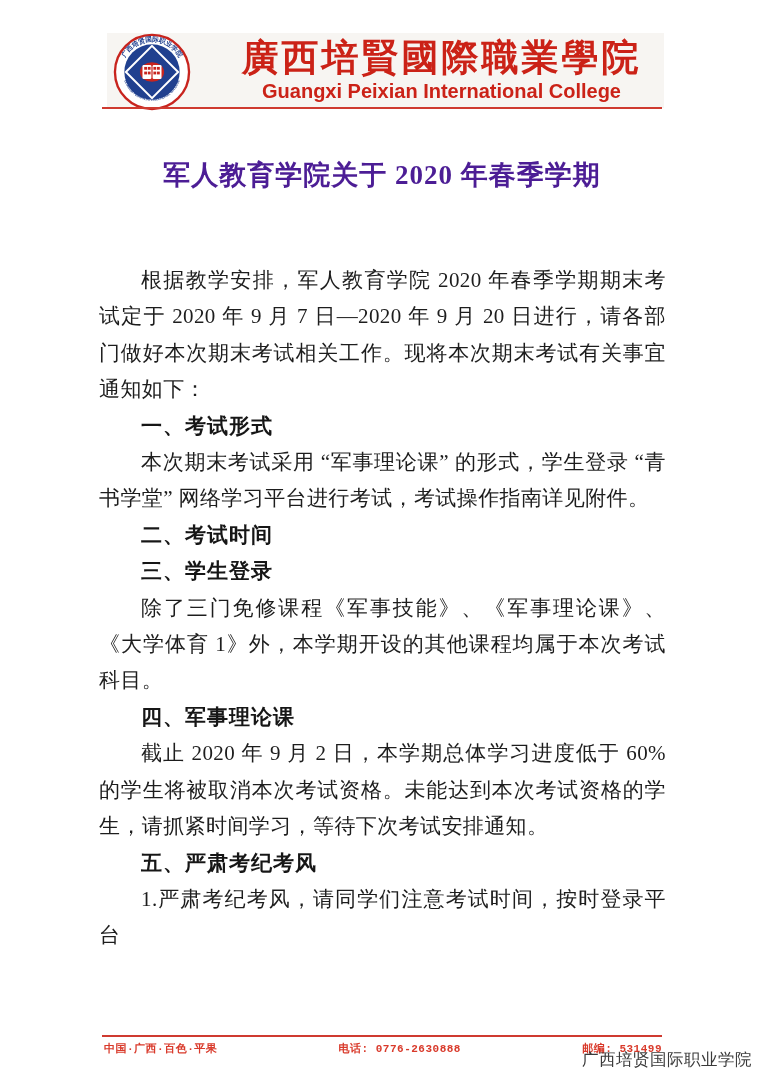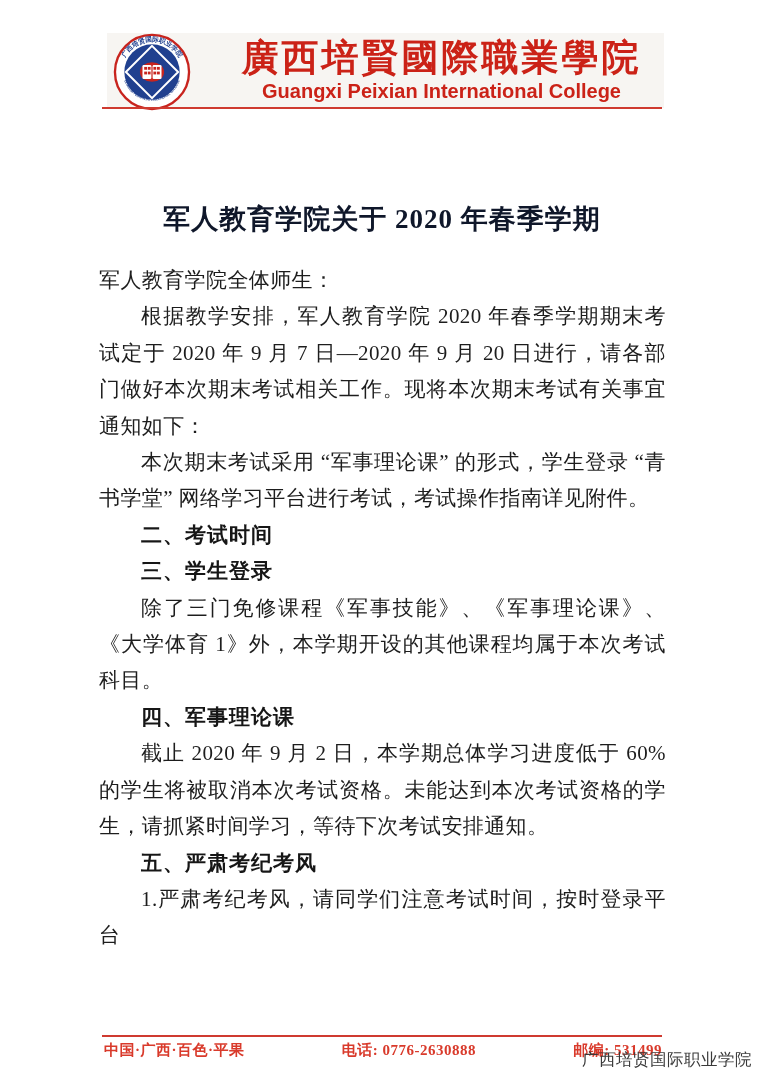--- a/index.html
+++ b/index.html
@@ -11,37 +11,37 @@
   .logo{position:absolute;left:6px;top:0px;width:78px;height:78px;}
   .college-text{position:absolute;left:112px;top:4px;width:445px;text-align:center;}
   .college-cn{font-family:"Liberation Serif","DejaVu Serif",serif;font-weight:bold;
               font-size:37px;line-height:42px;color:#cb2217;letter-spacing:3px;white-space:nowrap;}
   .college-en{font-family:"Liberation Sans","DejaVu Sans",sans-serif;font-weight:bold;
               font-size:20px;line-height:24px;color:#cb2217;white-space:nowrap;}
   .header-rule{position:absolute;left:102px;top:107px;width:560px;height:2px;background:#cf3a30;}
 
   
   .doc-title{position:absolute;left:99px;top:156px;width:566px;text-align:center;
-             font-weight:bold;font-size:27px;line-height:38px;color:#0f172a;letter-spacing:1px;margin-top:44px;}
+             font-weight:bold;font-size:27px;line-height:38px;color:#4c1d95;letter-spacing:1px;}
 
   
   .doc-body{position:absolute;left:99px;top:262px;width:567px;font-size:21px;line-height:36.4px;
             color:#1d1d1d;text-align:justify;letter-spacing:0.4px;}
   .doc-body p{margin:0;}
   .greeting{text-indent:0;}
   .para{text-indent:2em;}
   .sec-heading{font-family:"Liberation Sans","DejaVu Sans",sans-serif;font-weight:bold;
                text-indent:2em;letter-spacing:1px;color:#161616;}
 
   
   .footer-rule{position:absolute;left:102px;top:1035px;width:560px;height:2px;background:#cf3a30;}
   .footer-row{position:absolute;left:104px;top:1041px;width:558px;display:flex;
               justify-content:space-between;align-items:center;
-              font-family:Liberation Serif, serif;
-              font-size:15px;font-weight:600;color:#d93a2b;letter-spacing:0.5px;}
+              font-family:Liberation Mono, monospace;
+              font-size:11px;font-weight:600;color:#d93a2b;letter-spacing:0.5px;}
   .footer-cell{white-space:nowrap;}
   .watermark{position:absolute;right:12px;top:1049px;
              font-family:"Liberation Sans","DejaVu Sans",sans-serif;
              font-size:16.5px;color:#3a3a3a;letter-spacing:0.5px;}
 </style>
 </head>
 <body>
 
 <div class="page">
 
@@ -79,23 +79,23 @@
       <div class="college-en">Guangxi Peixian International College</div>
     </div>
   </div>
   <div class="header-rule"></div>
 
   <div class="doc-title">
     <div>军人教育学院关于 2020 年春季学期</div>
   </div>
 
   <div class="doc-body">
-    <p class="greeting">军人教育学院全体师生：</p>
     <p class="para">根据教学安排，军人教育学院 2020 年春季学期期末考试定于 2020 年 9 月 7 日—2020 年 9 月 20 日进行，请各部门做好本次期末考试相关工作。现将本次期末考试有关事宜通知如下：</p>
 
+    <p class="sec-heading">一、考试形式</p>
     <p class="para">本次期末考试采用 “军事理论课” 的形式，学生登录 “青书学堂” 网络学习平台进行考试，考试操作指南详见附件。</p>
 
     <p class="sec-heading">二、考试时间</p>
 
     <p class="sec-heading">三、学生登录</p>
     <p class="para">除了三门免修课程《军事技能》、《军事理论课》、《大学体育 1》外，本学期开设的其他课程均属于本次考试科目。</p>
 
     <p class="sec-heading">四、军事理论课</p>
     <p class="para">截止 2020 年 9 月 2 日，本学期总体学习进度低于 60%的学生将被取消本次考试资格。未能达到本次考试资格的学生，请抓紧时间学习，等待下次考试安排通知。</p>
 

